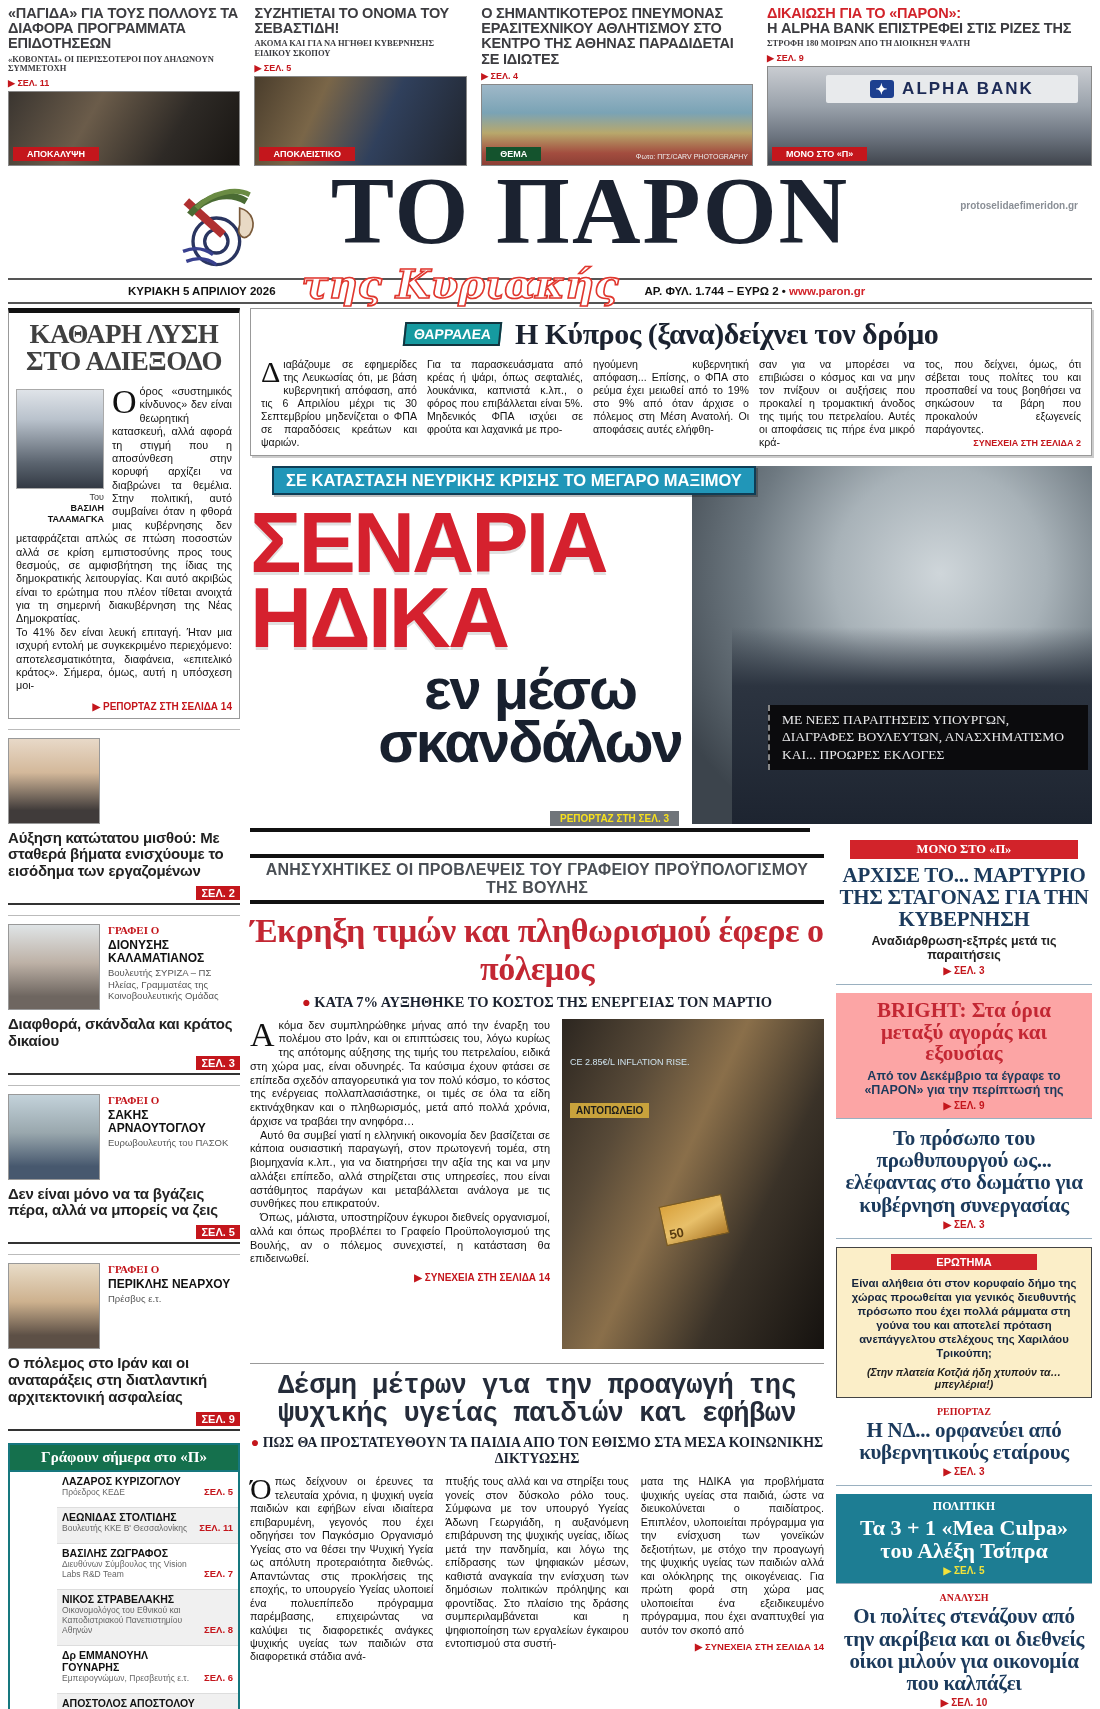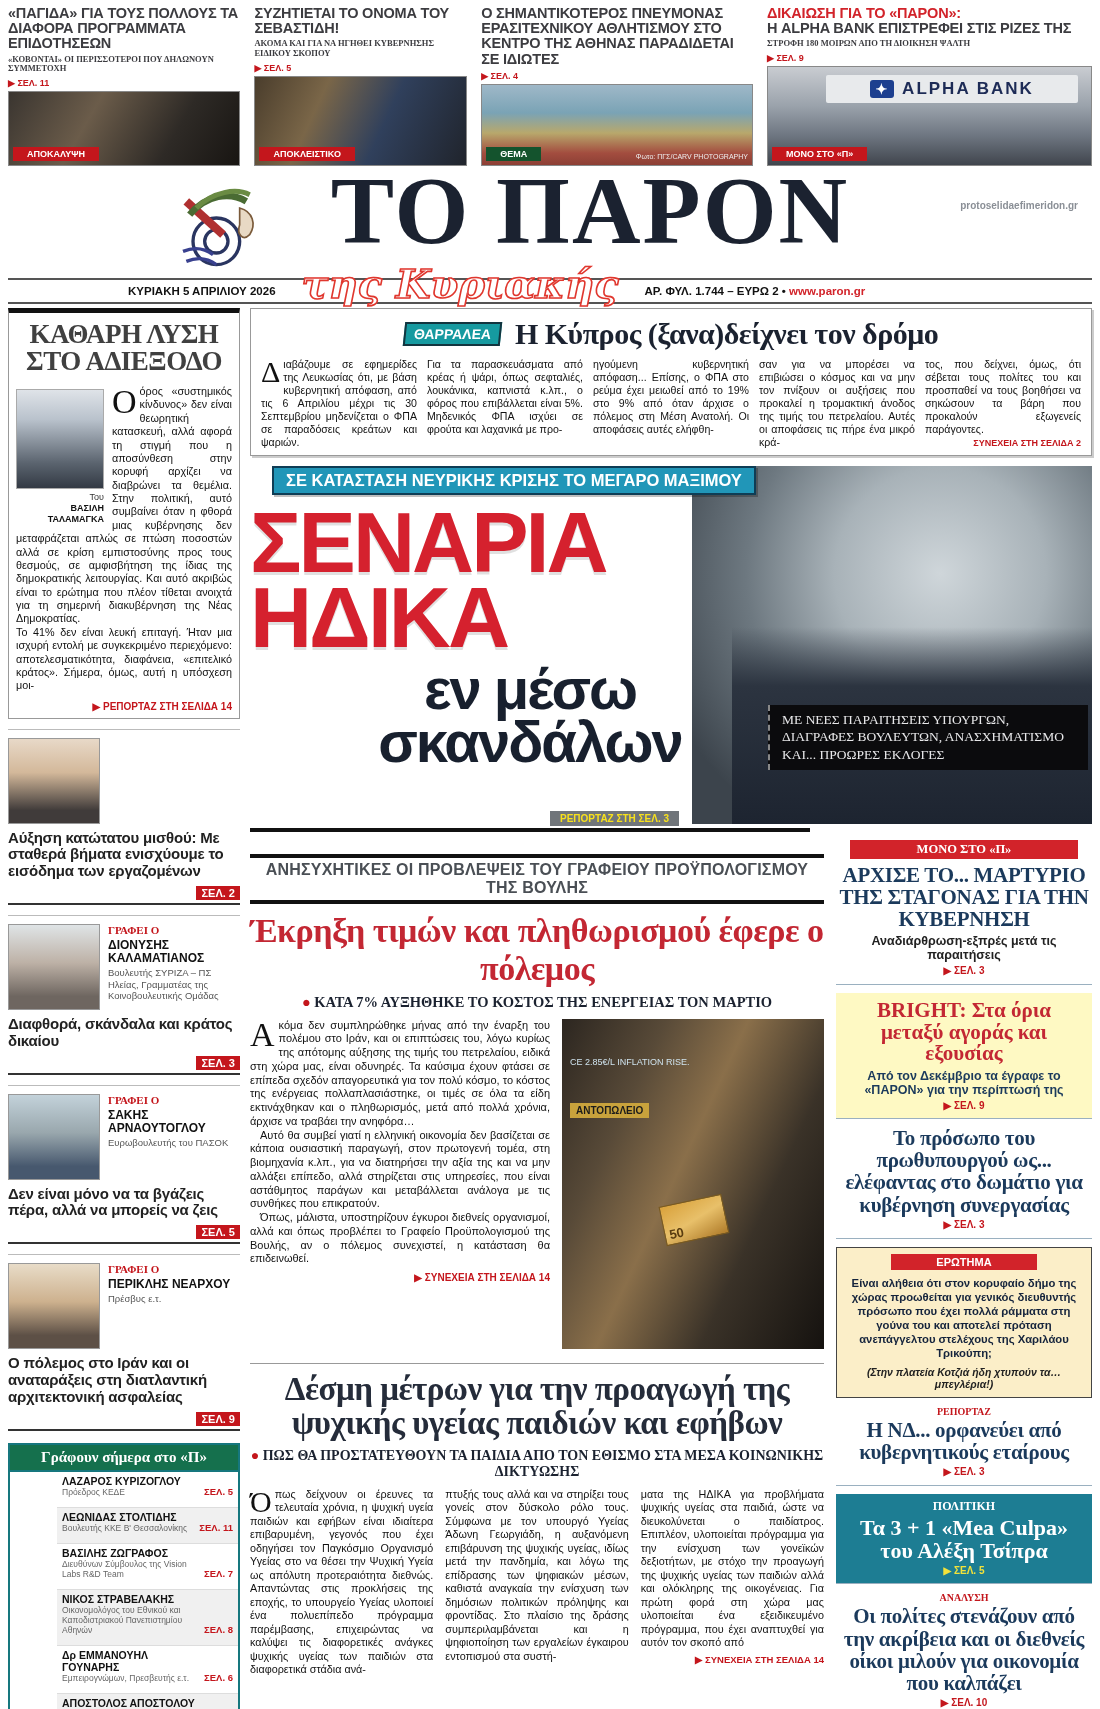--- a/index.html
+++ b/index.html
@@ -116,38 +116,38 @@
   .econ-more { text-align:right; color:#c4161c; font-weight:bold; font-size:10px; margin-top:6px; }
   .econ-photo { position:relative; flex:1; height:330px; background:
      linear-gradient(115deg,#2c2620 0%,#584a38 25%,#8a6f4a 45%,#3a3228 70%,#15120f 100%); }
   .econ-photo .sign { position:absolute; left:8px; top:84px; background:#c8a23c; color:#1b1b1b; font-weight:bold; font-size:10px; padding:2px 6px; }
   .econ-photo .price { position:absolute; left:8px; top:38px; color:#cfe3ee; font-size:9px; }
   .econ-photo .notes { position:absolute; left:38%; top:55%; width:64px; height:40px; background:linear-gradient(160deg,#d9a23c 0%,#e8c06a 50%,#b07c2a 100%); border:1px solid #7a5a1e; transform:rotate(-12deg); }
   .econ-photo .notes::after { content:"50"; position:absolute; left:4px; bottom:2px; font-weight:bold; color:#5a3c10; font-size:13px; }
 
   
   .health { margin-top:14px; border-top:1px solid #999; padding-top:8px; }
-  .health-h { text-align:center; font-family:Liberation Serif, serif; font-weight:bold; font-size:33px; line-height:1.05; color:#252c3a; letter-spacing:-.5px; }
+  .health-h { text-align:center; font-family:Liberation Mono, monospace; font-weight:bold; font-size:27px; line-height:1.05; color:#252c3a; letter-spacing:-.5px; }
   .health-bullet { text-align:center; font-family:"Liberation Serif",serif; font-weight:bold; font-size:14px; color:#1b2230; margin:7px 0 8px 0; }
   .health-bullet .dot { color:#c4161c; }
   .health-cols { display:flex; gap:12px; }
   .health-col { flex:1; font-size:10.8px; line-height:1.25; text-align:justify; color:#111; }
   .health-col.first::first-letter { font-size:30px; font-family:"Liberation Serif",serif; float:left; line-height:.82; padding:2px 3px 0 0; }
   .health-more { color:#c4161c; font-weight:bold; font-size:9.5px; text-align:right; margin-top:4px; }
 
   
   .centerrow { display:flex; gap:12px; margin-top:14px; }
   .centercol { width:574px; flex:none; }
   .sidebar { flex:1; display:flex; flex-direction:column; }
   .sb-block { border-bottom:1px solid #9ab0c0; padding-bottom:8px; margin-bottom:8px; }
   .sb-label { background:#d2232a; color:#fff; font-family:"Liberation Serif",serif; font-weight:bold; font-size:12.5px; text-align:center; padding:2px 0; margin:0 14px 5px 14px; }
   .sb-title { font-family:"Liberation Serif",serif; font-weight:bold; font-size:21px; line-height:1.05; color:#1b3a5c; text-align:center; letter-spacing:-.3px; }
   .sb-sub { font-weight:bold; font-size:12.5px; color:#222; text-align:center; margin-top:4px; line-height:1.15; }
   .sb-page { text-align:center; color:#c4161c; font-weight:bold; font-size:10px; margin-top:3px; }
-  .sb-gray { background:#fef9c3; padding:7px 8px; }
+  .sb-gray { background:#fca5a5; padding:7px 8px; }
   .sb-gray .t { font-family:"Liberation Serif",serif; font-weight:bold; font-size:21px; color:#c32733; text-align:center; line-height:1.02; }
   .sb-gray .s { font-weight:bold; font-size:12.5px; color:#1b3a5c; text-align:center; margin-top:4px; line-height:1.15; }
   .sb-q { background:#fbeec8; border:1px solid #444; padding:6px 8px 7px 8px; }
   .sb-q .lbl { background:#d2232a; color:#fff; font-weight:bold; font-size:11px; text-align:center; padding:2px 0; margin:0 46px 6px 46px; }
   .sb-q .txt { font-weight:bold; font-size:11.3px; color:#14233c; text-align:center; line-height:1.25; }
   .sb-q .note { font-style:italic; font-weight:bold; font-size:10.5px; color:#222; text-align:center; margin-top:6px; }
   .sb-rlabel { color:#c4161c; font-family:"Liberation Serif",serif; font-weight:bold; font-size:10px; text-align:center; margin-bottom:2px; }
   .sb-teal { background:#1d7d93; padding:5px 6px 7px 6px; }
   .sb-teal .lbl { color:#fff; font-family:"Liberation Serif",serif; font-weight:bold; font-size:12px; text-align:center; }
   .sb-teal .t { color:#fff; font-family:"Liberation Serif",serif; font-weight:bold; font-size:22px; text-align:center; line-height:1.05; margin-top:2px; }

